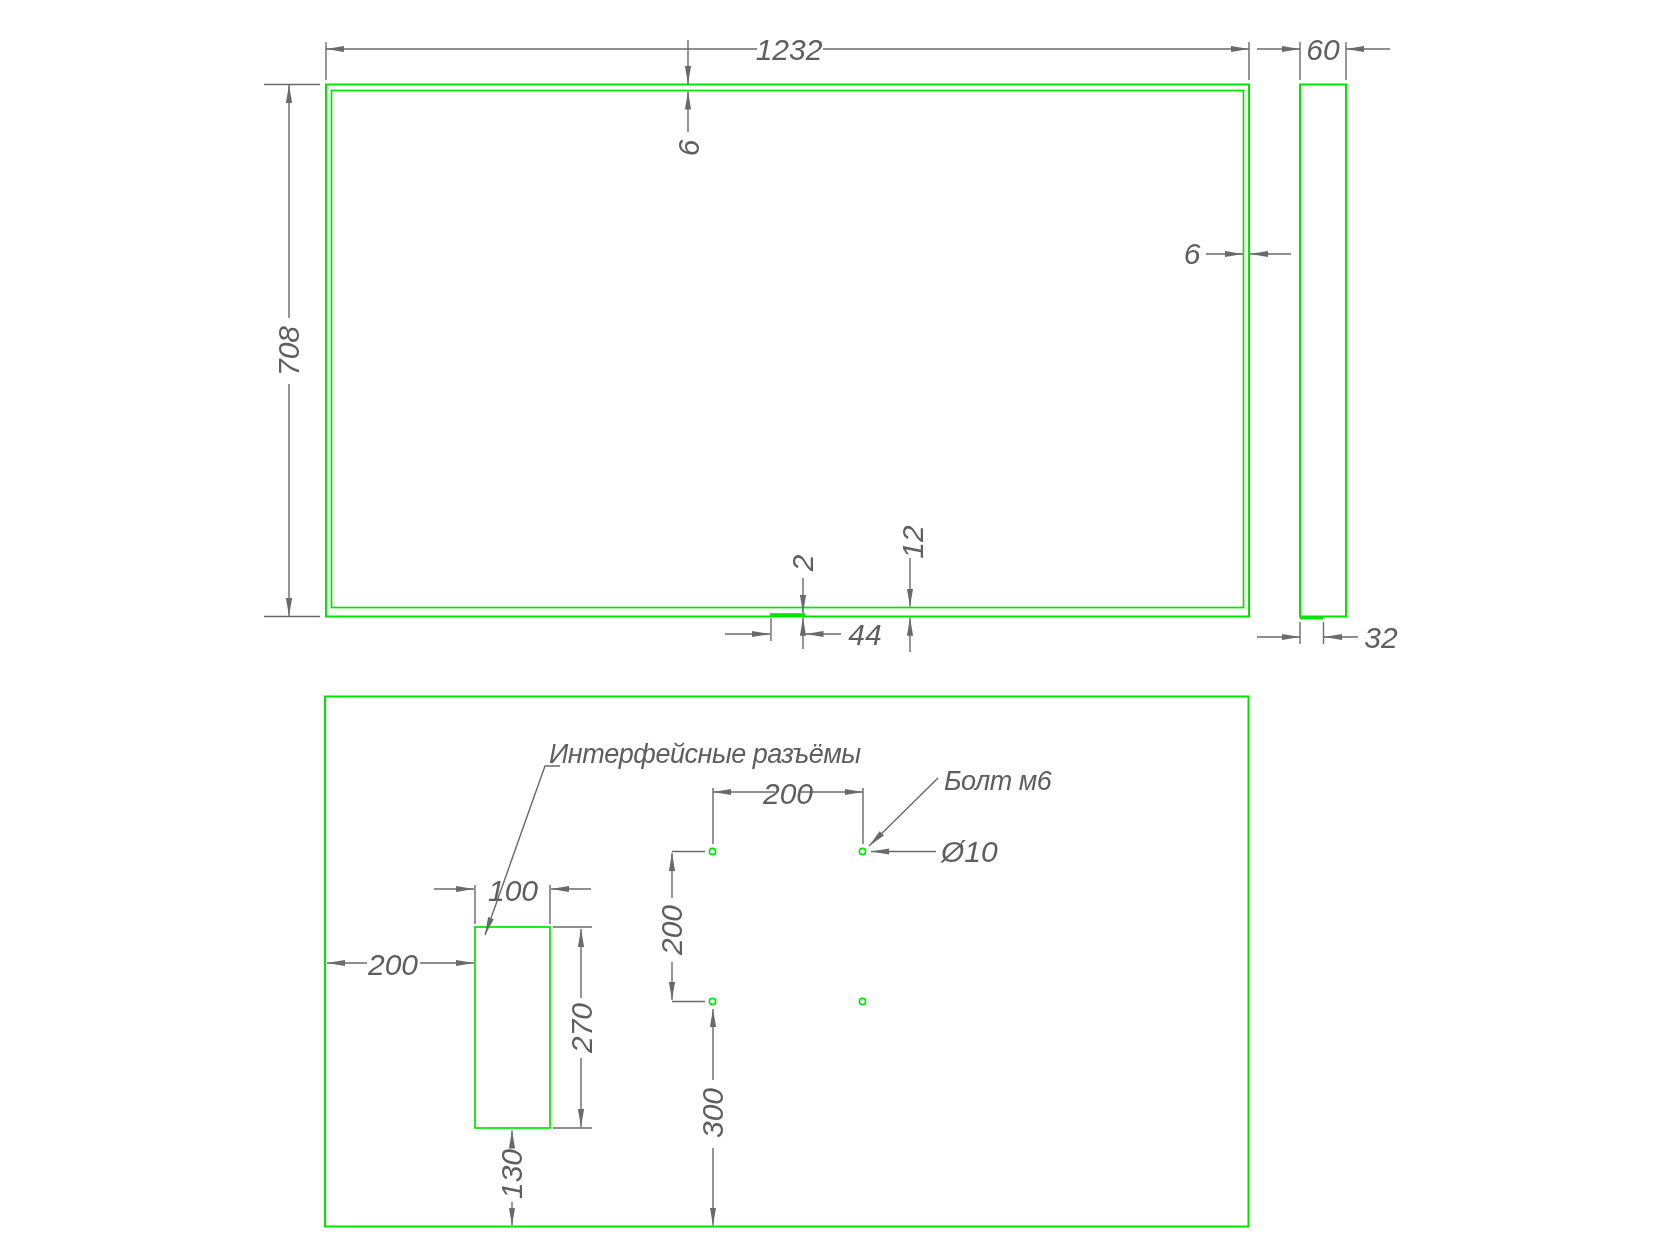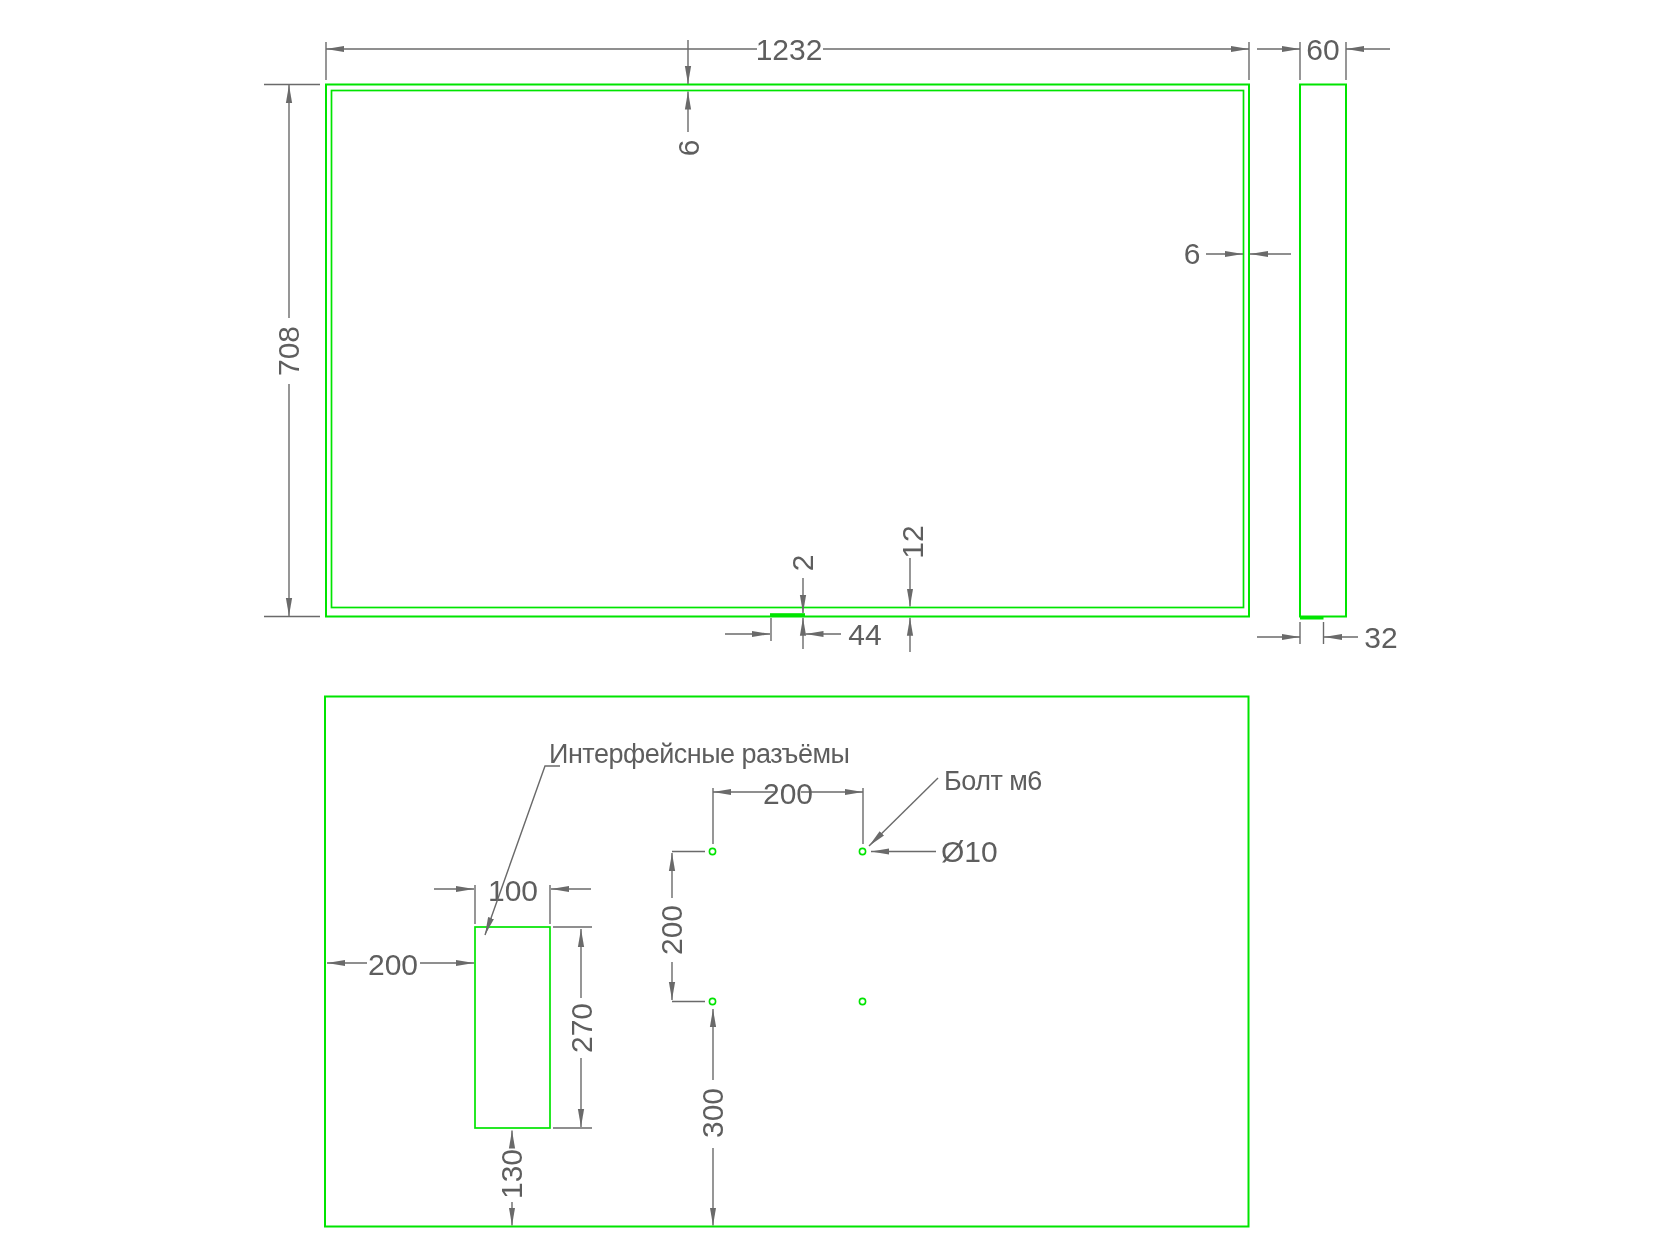--- a/index.html
+++ b/index.html
@@ -1,16 +1,16 @@
 <!DOCTYPE html>
 <html style="--background: #ffffff; --outline: #00e400; --dimension: #6a6a6a; --text: #5e5e5e;"><head>
 <meta charset="utf-8">
 <style>
   html,body{margin:0;padding:0;background:#fff;}
-  .canvas{width:1561px;height:1260px;position:relative;background:var(--background,#ffffff);}
+  .canvas{width:1561px;height:1260px;position:relative;background:var(--background,#ffffff);font-style:italic;}
   svg{display:block;}
   svg text{
     font-family:"Liberation Sans","DejaVu Sans",sans-serif;
     font-size:30px;
     fill:var(--text,#5e5e5e);
   }
   svg text.lbl{font-size:27px;letter-spacing:-0.5px;}
   .g-stroke{stroke:var(--outline,#00e400);fill:none;stroke-width:2;}
   .g-thin{stroke-width:1.7;}
   .g-fill{fill:var(--outline,#00e400);stroke:none;}

